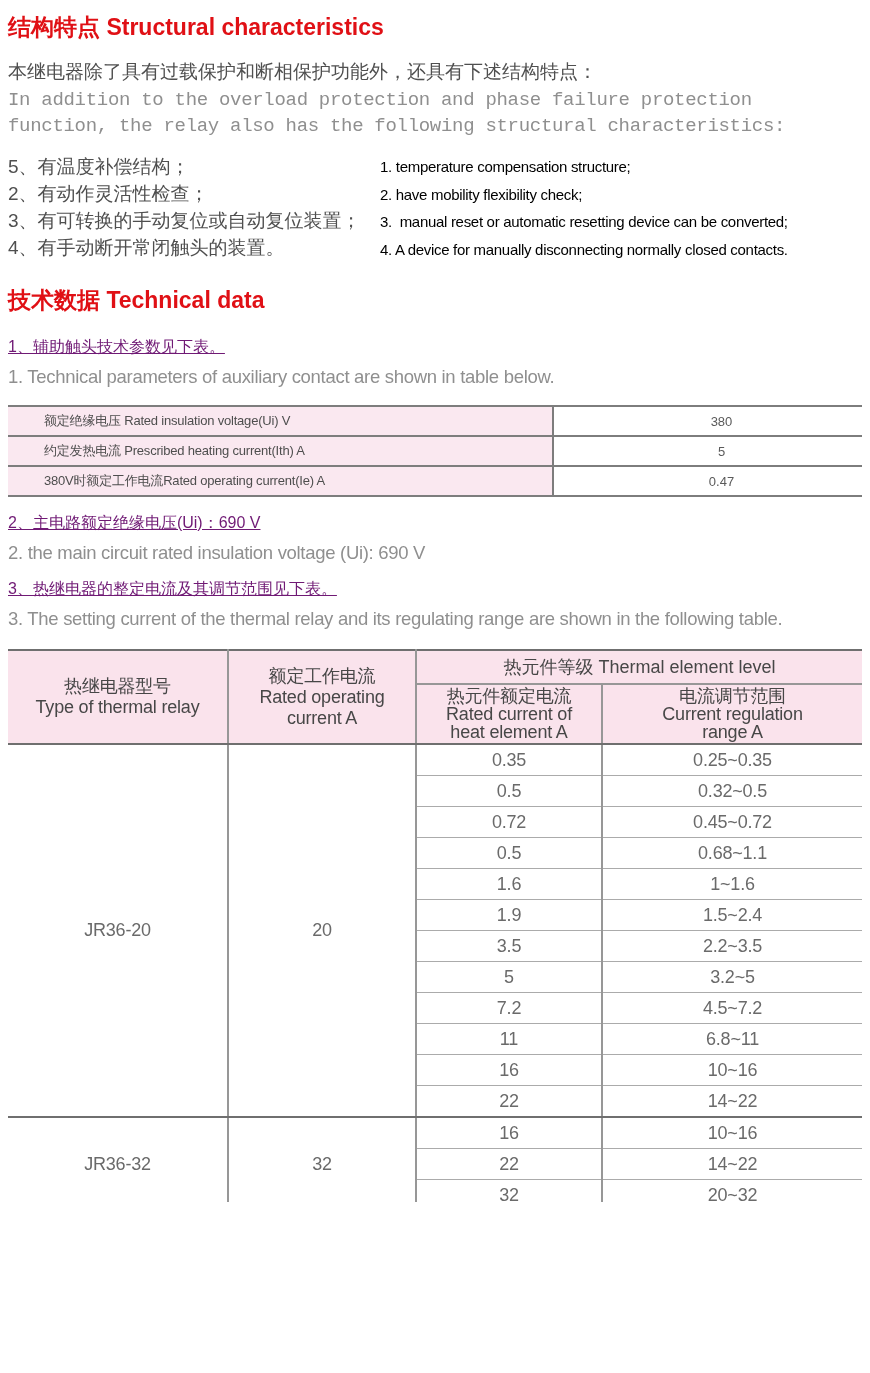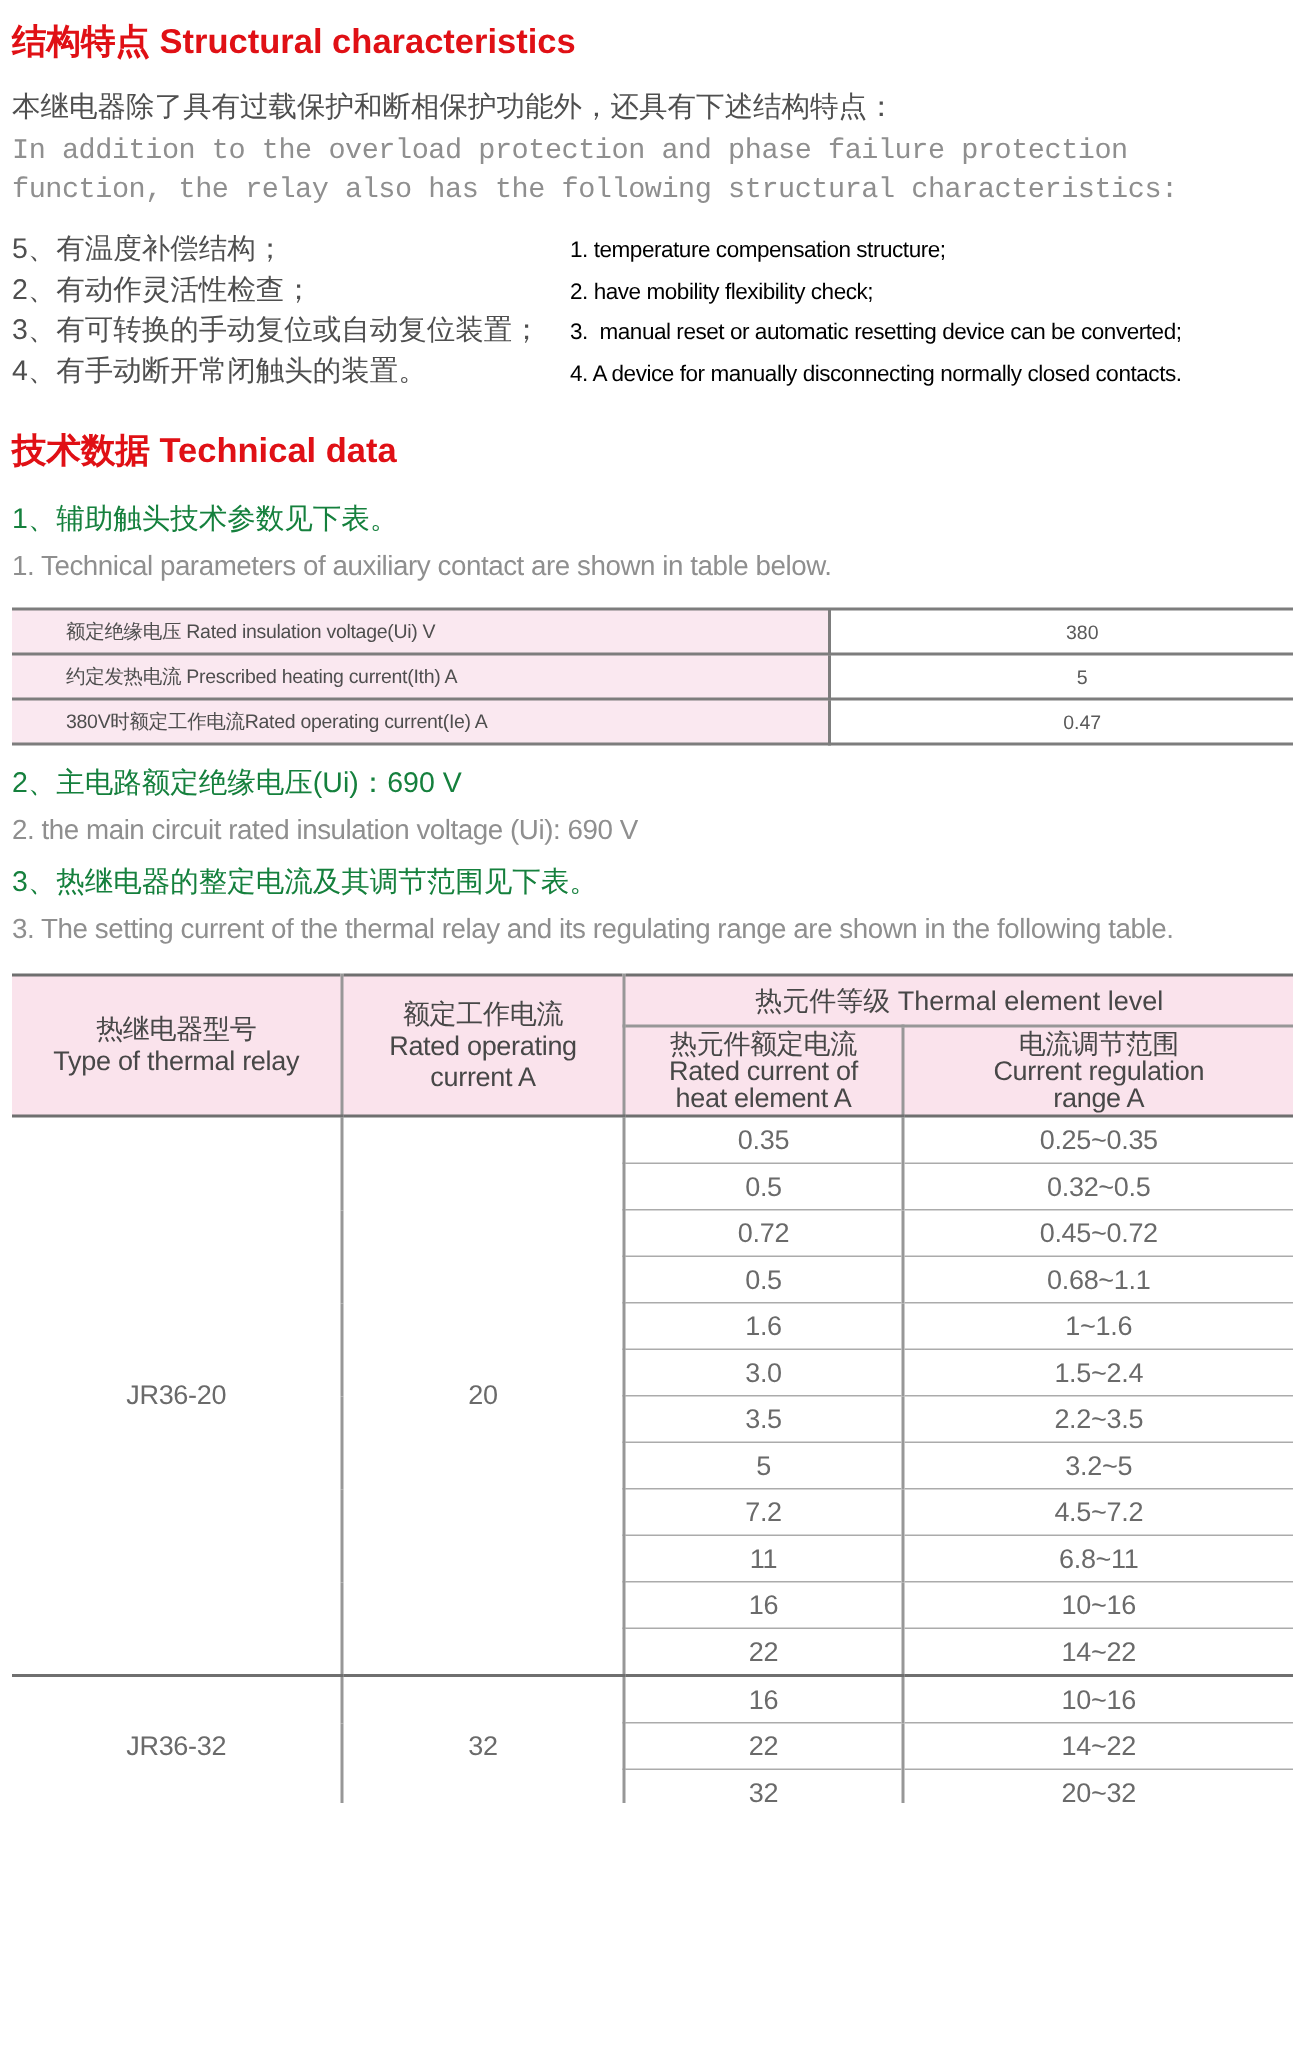--- a/index.html
+++ b/index.html
@@ -8,21 +8,21 @@
     padding:14px 8px 0 8px;background:#ffffff;overflow:hidden;
     font-family:"Liberation Sans", sans-serif;
   }
   h1.sec-title{
     font-size:23px;line-height:26px;font-weight:bold;color:#e01015;
     margin:0 0 20px 0;letter-spacing:0;
   }
   h1.sec-title.second{margin-top:18px;margin-bottom:22px;}
   .p-zh{font-size:19px;line-height:24px;color:#4f4f4f;margin:0 0 3px 0;}
   .p-en{font-size:19px;line-height:26px;color:#8f8f8f;margin:0 0 8px 0;letter-spacing:-0.3px;max-width:854px;font-family:Liberation Mono, monospace;}
-  .note-zh{font-size:19px;line-height:24px;color:#15803d;margin:0 0 4px 0;}
+  .note-zh{font-size:16px;line-height:24px;color:#701a75;margin:0 0 4px 0;text-decoration:underline;}
   .note-en{font-size:18.5px;line-height:24px;color:#8f8f8f;margin:6px 0 16px 0;letter-spacing:-0.3px;}
   .two-col{display:flex;margin:14px 0 24px 0;}
   .col-zh{width:372px;flex:0 0 372px;}
   .col-zh div{font-size:19px;line-height:27px;color:#4f4f4f;white-space:pre-wrap;}
   .col-en{flex:1;}
   .col-en div{font-size:15px;line-height:27.5px;color:#000000;white-space:pre-wrap;letter-spacing:-0.3px;}
 
   
   table.aux{
     width:854px;border-collapse:collapse;table-layout:fixed;
@@ -159,21 +159,21 @@
         </tr>
         <tr>
           <td class="num vr">0.5</td>
           <td class="num">0.68~1.1</td>
         </tr>
         <tr>
           <td class="num vr">1.6</td>
           <td class="num">1~1.6</td>
         </tr>
         <tr>
-          <td class="num vr">3.0</td>
+          <td class="num vr">1.9</td>
           <td class="num">1.5~2.4</td>
         </tr>
         <tr>
           <td class="num vr">3.5</td>
           <td class="num">2.2~3.5</td>
         </tr>
         <tr>
           <td class="num vr">5</td>
           <td class="num">3.2~5</td>
         </tr>

